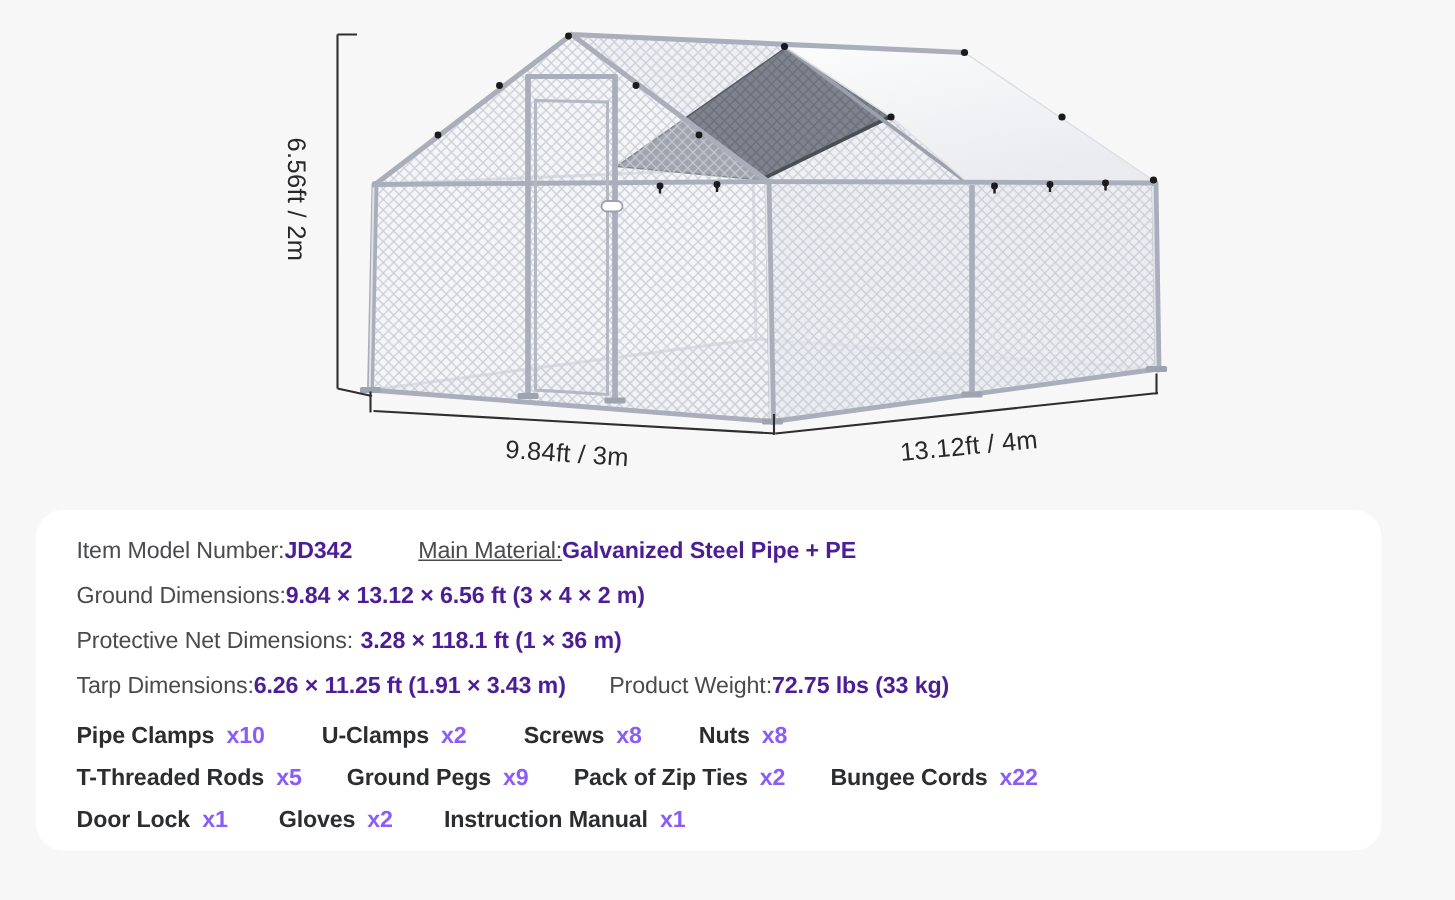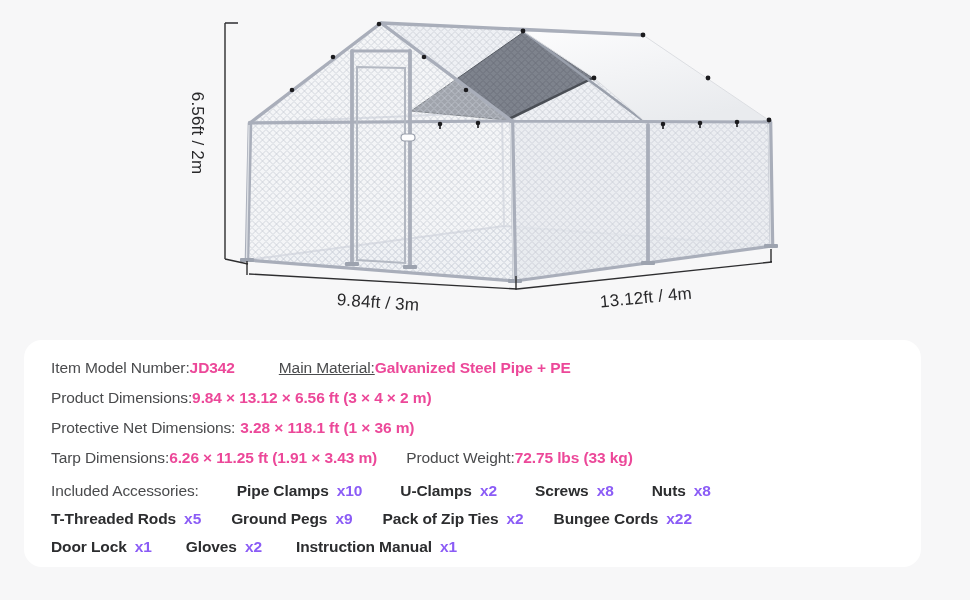--- a/index.html
+++ b/index.html
@@ -21,21 +21,21 @@
   
   .card{
     position:absolute;left:24px;top:340px;width:897px;height:227px;
     background:#ffffff;border-radius:18px;box-sizing:border-box;
     padding:13px 20px 0 27px;
   }
   .row{display:flex;align-items:center;height:30px;font-size:15.5px;letter-spacing:-0.1px;white-space:nowrap;}
   .row.acc-row{height:28px;}
   .row.first-acc{margin-top:4px;}
   .lbl{color:#4a4b4d;}
-  .val{color:#ec4899;font-weight:700;}
+  .val{color:#4c1d95;font-weight:700;}
   .g44{margin-left:44px;text-decoration:underline;}
   .g29{margin-left:29px;}
   .sp5{margin-left:5px;}
   .acc{display:inline-flex;align-items:center;}
   .acc-name{color:#2c2d2f;font-weight:700;}
   .acc-count{color:#8b5cf6;font-weight:700;margin-left:8px;}
   .gap38{column-gap:38px;}
   .gap30{column-gap:30px;}
   .gap34{column-gap:34px;text-align:right;}
 </style>
@@ -157,38 +157,37 @@
 <div class="card">
 
   <div class="row">
     <span class="lbl">Item Model Number:</span>
     <span class="val">JD342</span>
     <span class="lbl g44">Main Material:</span>
     <span class="val">Galvanized Steel Pipe + PE</span>
   </div>
 
   <div class="row">
-    <span class="lbl">Product Dimensions:</span>
+    <span class="lbl">Ground Dimensions:</span>
     <span class="val">9.84 × 13.12 × 6.56 ft (3 × 4 × 2 m)</span>
   </div>
 
   <div class="row">
     <span class="lbl">Protective Net Dimensions:</span>
     <span class="val sp5">3.28 × 118.1 ft (1 × 36 m)</span>
   </div>
 
   <div class="row">
     <span class="lbl">Tarp Dimensions:</span>
     <span class="val">6.26 × 11.25 ft (1.91 × 3.43 m)</span>
     <span class="lbl g29">Product Weight:</span>
     <span class="val">72.75 lbs (33 kg)</span>
   </div>
 
   <div class="row acc-row first-acc gap38">
-    <span class="lbl">Included Accessories:</span>
     <span class="acc">
       <span class="acc-name">Pipe Clamps</span>
       <span class="acc-count">x10</span>
     </span>
     <span class="acc">
       <span class="acc-name">U-Clamps</span>
       <span class="acc-count">x2</span>
     </span>
     <span class="acc">
       <span class="acc-name">Screws</span>

